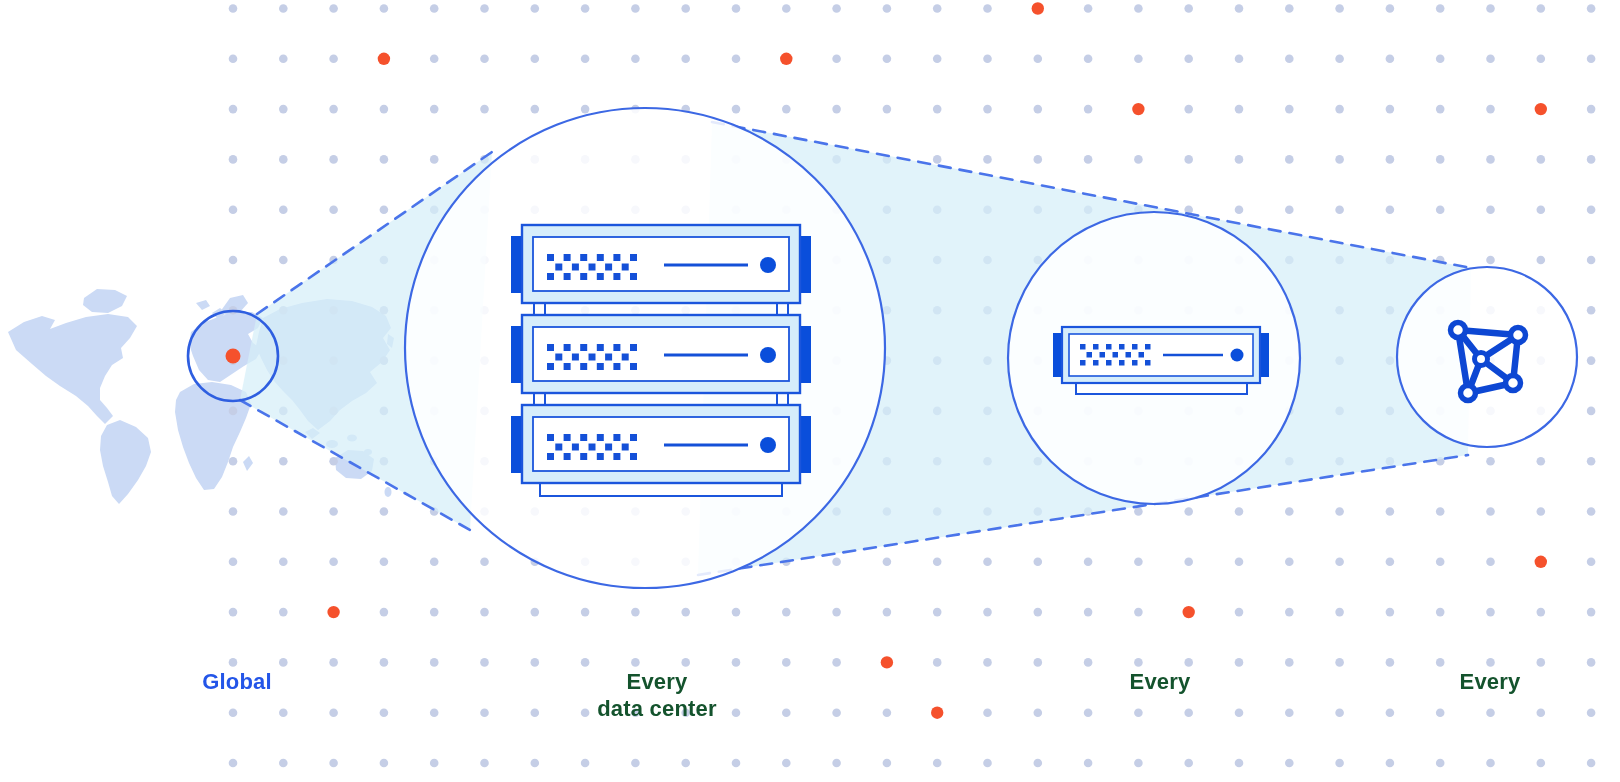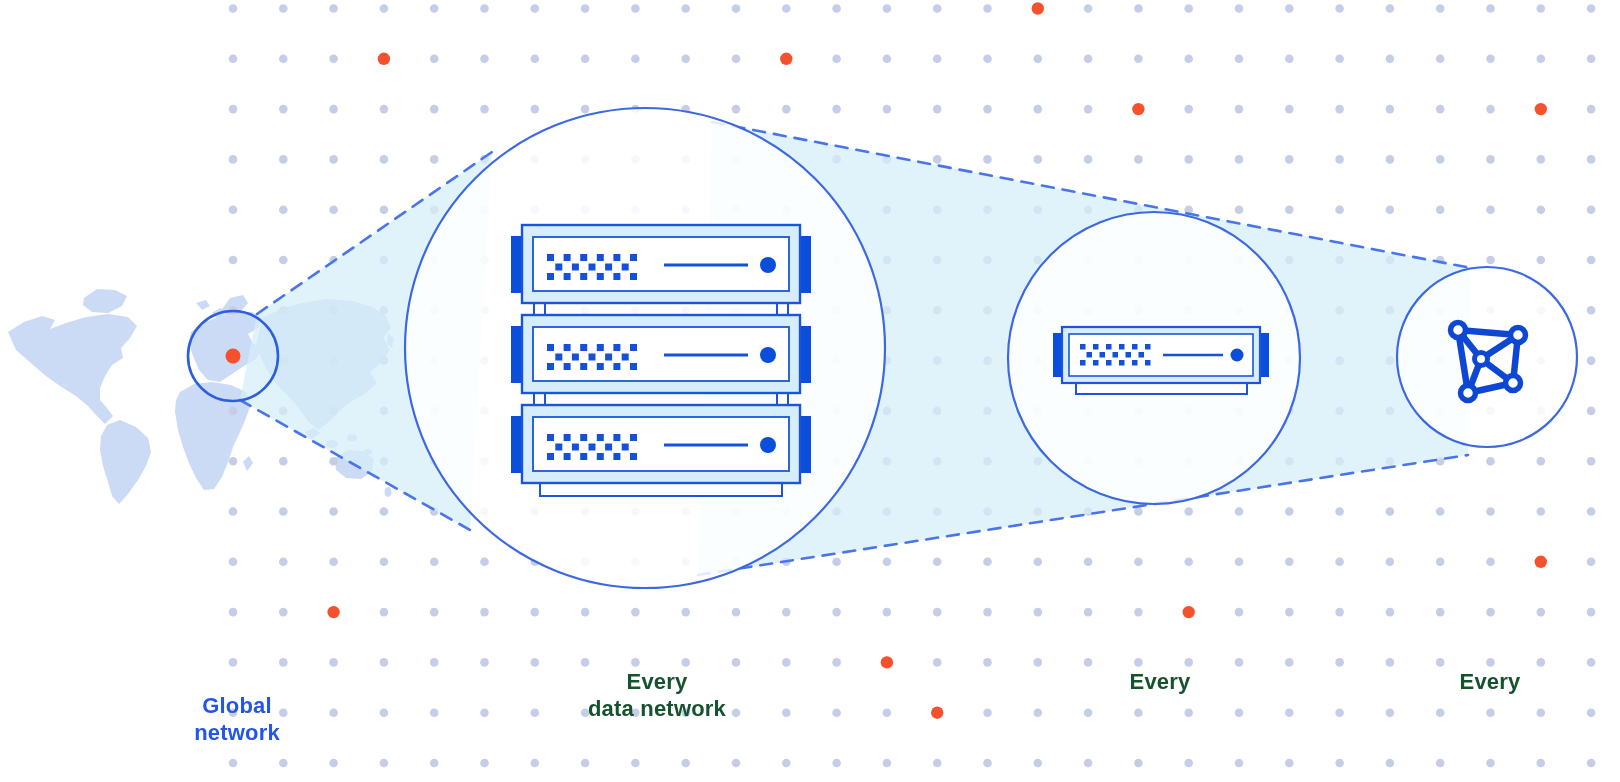--- a/index.html
+++ b/index.html
@@ -17,21 +17,21 @@
     width:260px;
     text-align:center;
     font-size:22px;
     font-weight:bold;
     line-height:27px;
     color:#14532d;
     letter-spacing:.2px;
   }
   .stage-label span{display:block;}
   .label-blue{color:#2355e8;}
-  .label-global{left:107px;margin-top:24px;}
+  .label-global{left:107px;}
   .label-datacenter{left:527px;}
   .label-server{left:1030px;}
   .label-service{left:1360px;}
 </style>
 </head>
 <body>
 
 <div id="canvas">
 
 <svg id="diagram-svg" width="1620" height="782" viewBox="0 0 1620 782">
@@ -613,25 +613,24 @@
     <circle cx="1458" cy="330" r="7.5" fill="#ffffff" stroke-width="5.5"></circle>
     <circle cx="1518" cy="335" r="7.5" fill="#ffffff" stroke-width="5.5"></circle>
     <circle cx="1513" cy="383" r="7.5" fill="#ffffff" stroke-width="5.5"></circle>
     <circle cx="1468" cy="393" r="7.5" fill="#ffffff" stroke-width="5.5"></circle>
     <circle cx="1481" cy="359" r="6.5" fill="#ffffff" stroke-width="5"></circle>
   </g>
 </svg>
 
 <div class="stage-label label-global label-blue">
   <span>Global</span>
-  <span>network</span>
 </div>
 <div class="stage-label label-datacenter">
   <span>Every</span>
-  <span>data network</span>
+  <span>data center</span>
 </div>
 <div class="stage-label label-server">
   <span>Every</span>
 </div>
 <div class="stage-label label-service">
   <span>Every</span>
 </div>
 
 </div>
 

